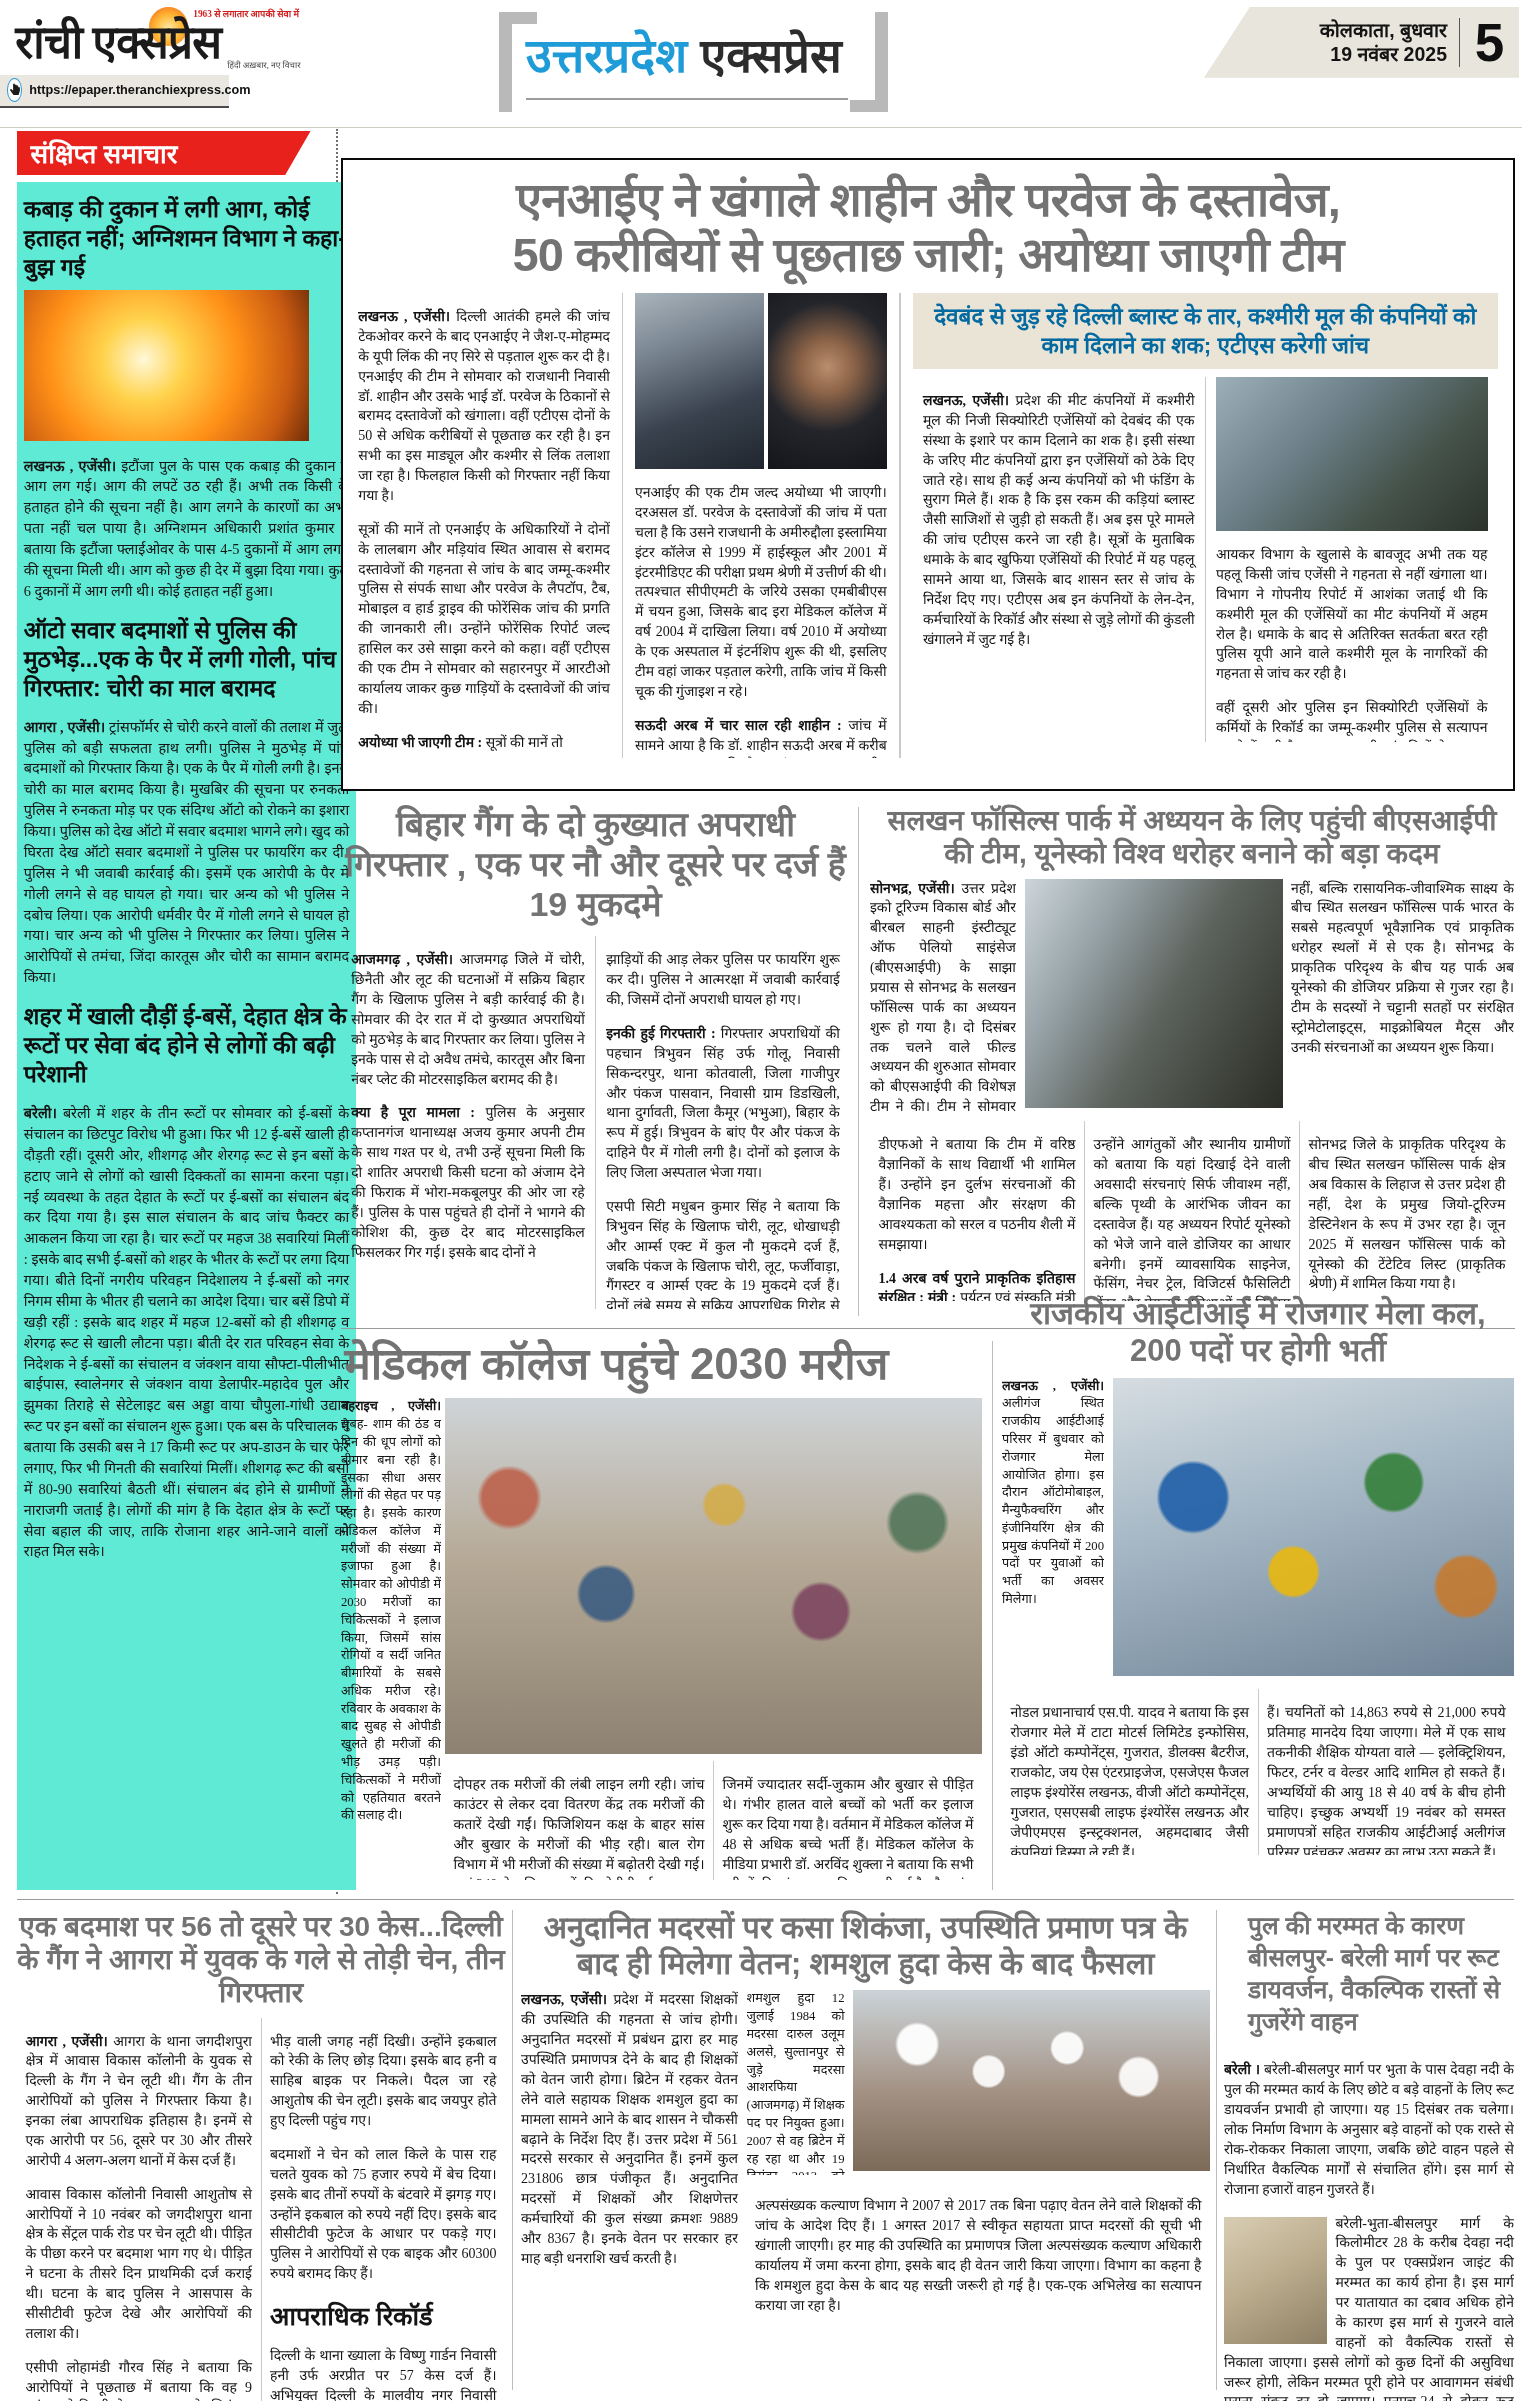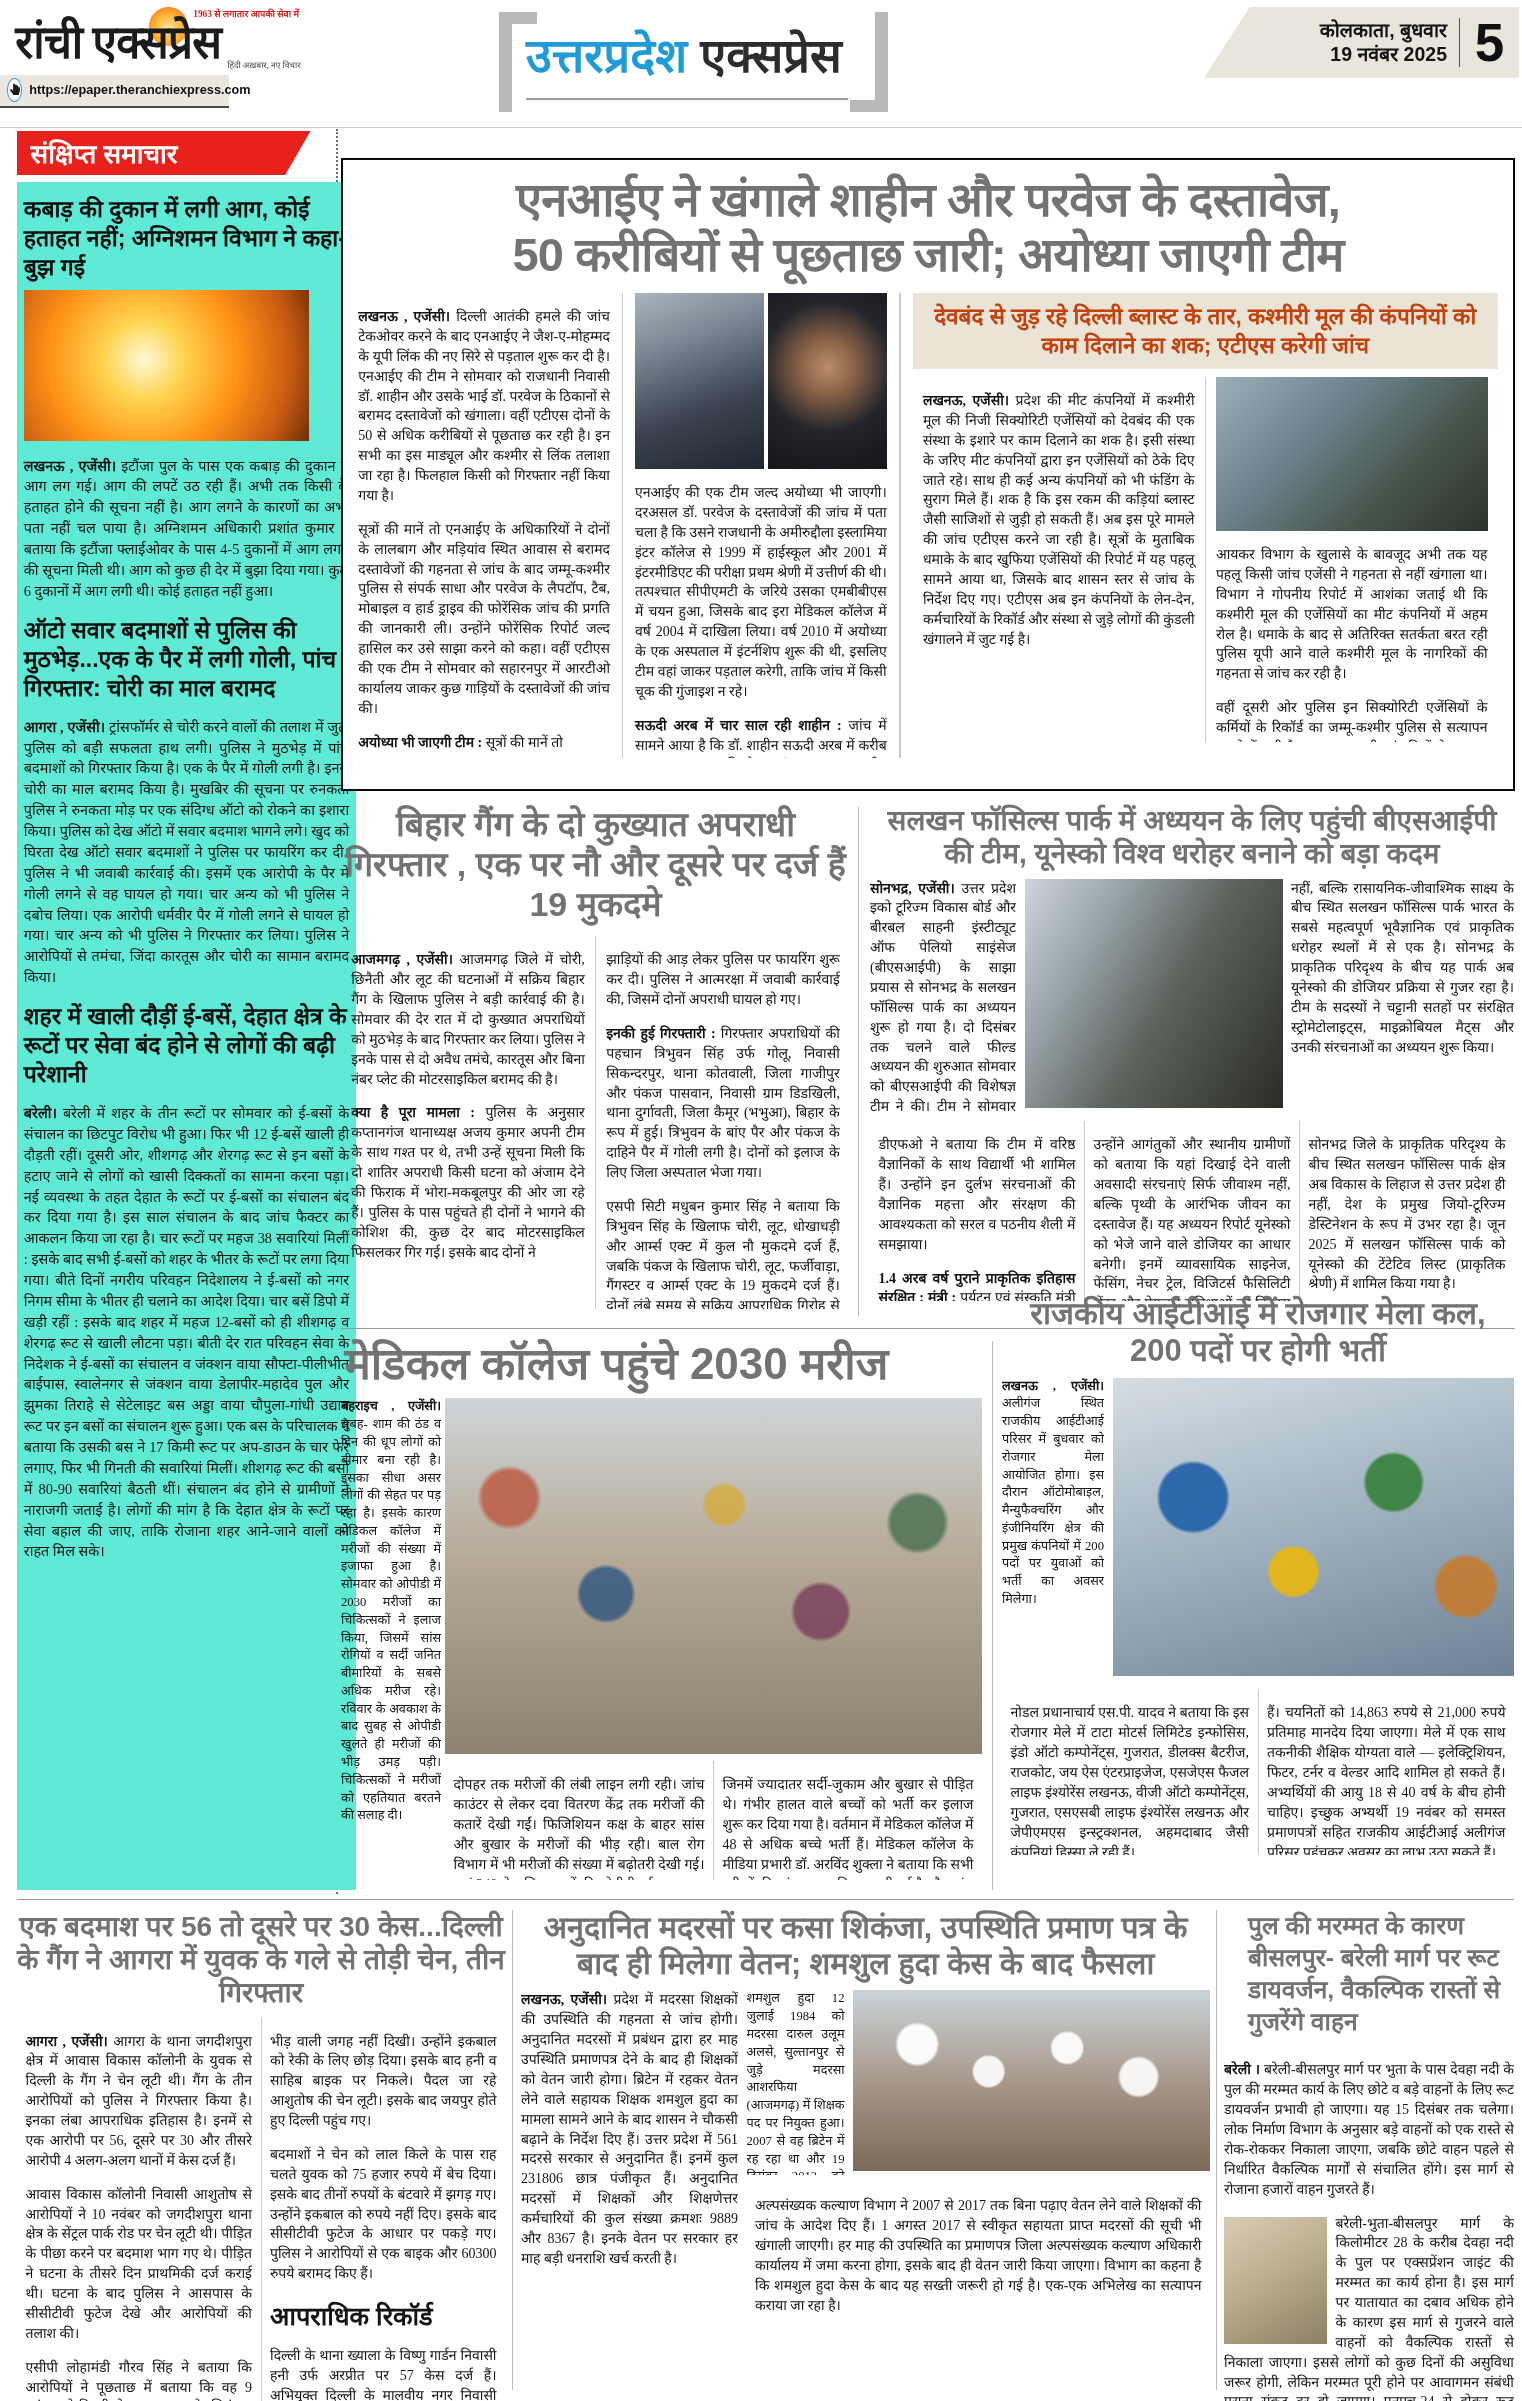--- a/index.html
+++ b/index.html
@@ -66,21 +66,21 @@
         padding:12px 15.3px;background:#fff;}
   #lead-h{font-size:47px;letter-spacing:-0.8px;}
   #lead-cols{margin-top:10.2px;height:465px;display:flex;gap:0;}
   #lead-cols .lcol{width:280px;padding:0 12px;overflow:hidden;}
   #lead-cols .lcol:first-child{padding-left:0;}
   #mugshots{display:flex;gap:4.2px;height:176px;margin-bottom:6.8px;}
   #mug-m{flex:1.08;background:linear-gradient(160deg,#aab4bb 0%,#7c8894 28%,#39424e 65%,#20262e 100%);}
   #mug-f{flex:1;background:radial-gradient(circle at 50% 42%, #b98e6e 0%, #8d6448 22%, #23252b 55%, #141519 100%);}
   #rightwrap{width:585px;padding-left:12px;border-left:0.8px solid #c9c9c9;}
   #devband-box{background:#e9e4d6;padding:8.5px 10.2px;margin-bottom:8.5px;}
-  #devband-box .t{font-family:"Liberation Sans",sans-serif;font-weight:800;font-size:22.5px;line-height:1.3;text-align:center;color:#c2410c;}
+  #devband-box .t{font-family:"Liberation Sans",sans-serif;font-weight:800;font-size:22.5px;line-height:1.3;text-align:center;color:#0369a1;}
   #rw-cols{display:flex;height:365px;}
   #rw-cols .rcol{width:280px;padding:0 10.2px;overflow:hidden;}
   #ats-photo{width:100%;height:154px;margin-bottom:6.8px;
       background:linear-gradient(135deg,#9db0ba 0%,#6e828c 35%,#46544c 68%,#2b322c 100%);}
 
   
   #bihar{left:341px;top:804px;width:509px;height:517px;}
   #bihar .art-h{font-size:34px;}
   #bihar-cols{margin-top:12px;height:373px;}
   #bihar-cols .col{padding:0 10.2px;overflow:hidden;}

